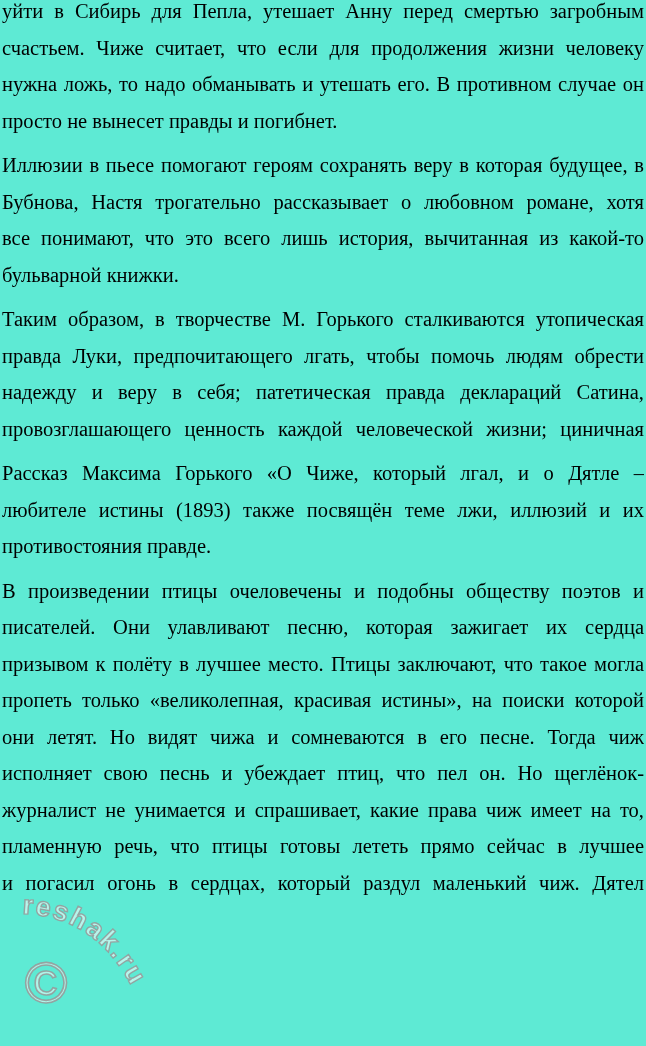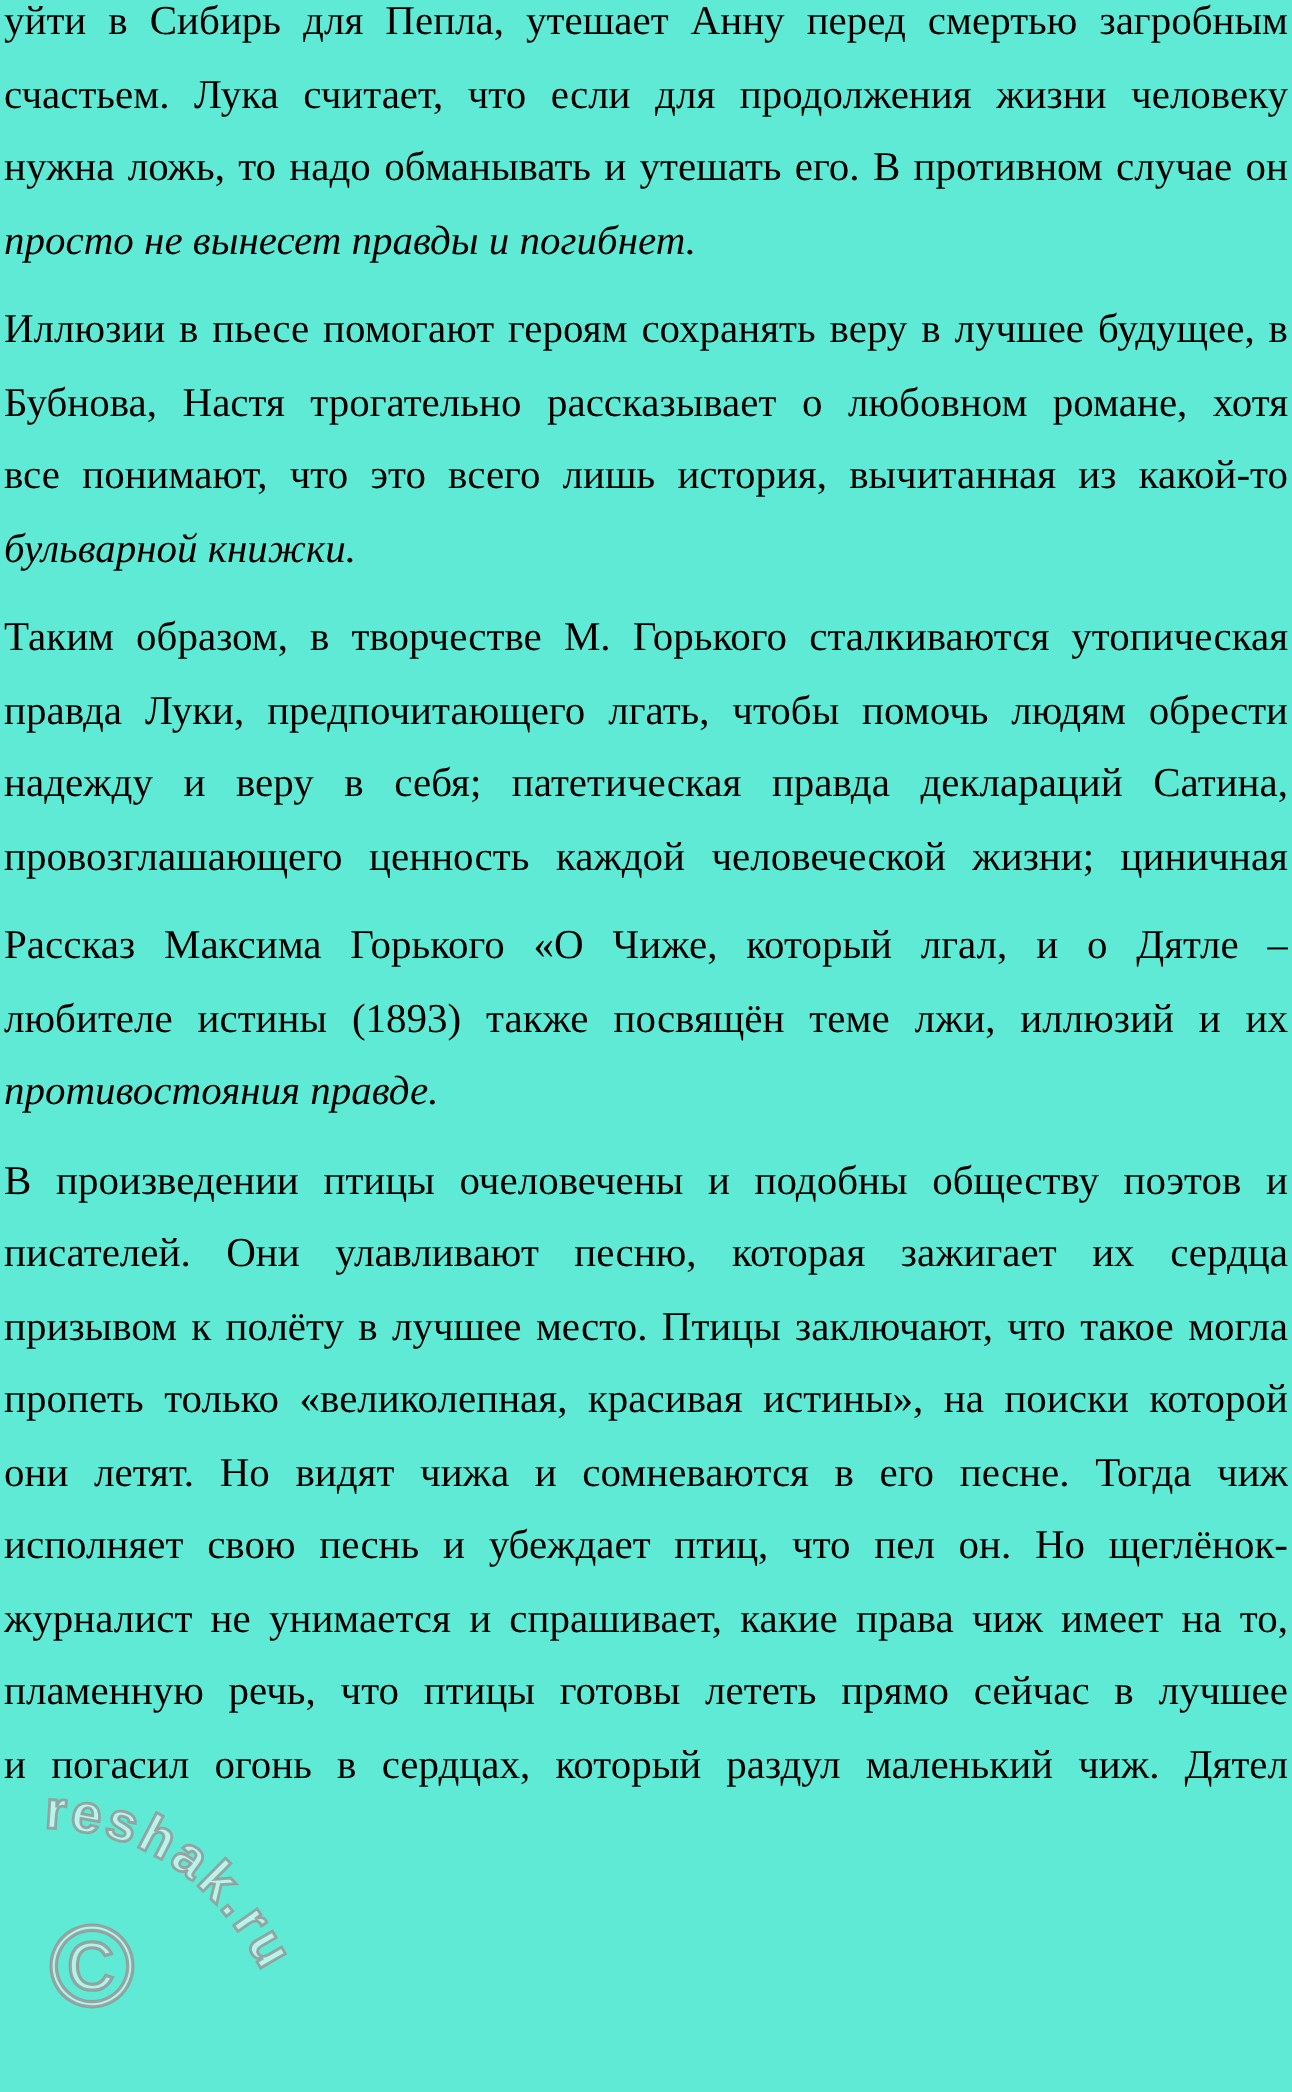--- a/index.html
+++ b/index.html
@@ -31,21 +31,20 @@
   .line {
     height: 36.5px;
     line-height: 36.5px;
     overflow: hidden;
     text-align: justify;
     text-align-last: justify;
     -moz-text-align-last: justify;
   }
   .line.flush-left {
     text-align-last: left;
-    font-style: italic;
     -moz-text-align-last: left;
   }
   .watermark-svg {
     position: absolute;
     top: 0;
     left: 0;
     width: 646px;
     height: 1046px;
     pointer-events: none;
   }
@@ -68,26 +67,26 @@
   }
 </style>
 </head>
 <body>
 
 <div class="page">
 
   <div class="text-flow" id="text-flow">
       <div class="para">
         <div class="line">уйти в Сибирь для Пепла, утешает Анну перед смертью загробным</div>
-        <div class="line">счастьем. Лука считает, что если для продолжения жизни человеку</div>
+        <div class="line">счастьем. Чиже считает, что если для продолжения жизни человеку</div>
         <div class="line">нужна ложь, то надо обманывать и утешать его. В противном случае он</div>
         <div class="line flush-left">просто не вынесет правды и погибнет.</div>
       </div>
       <div class="para">
-        <div class="line">Иллюзии в пьесе помогают героям сохранять веру в лучшее будущее, в</div>
+        <div class="line">Иллюзии в пьесе помогают героям сохранять веру в которая будущее, в</div>
         <div class="line">Бубнова, Настя трогательно рассказывает о любовном романе, хотя</div>
         <div class="line">все понимают, что это всего лишь история, вычитанная из какой-то</div>
         <div class="line flush-left">бульварной книжки.</div>
       </div>
       <div class="para">
         <div class="line">Таким образом, в творчестве М. Горького сталкиваются утопическая</div>
         <div class="line">правда Луки, предпочитающего лгать, чтобы помочь людям обрести</div>
         <div class="line">надежду и веру в себя; патетическая правда деклараций Сатина,</div>
         <div class="line">провозглашающего ценность каждой человеческой жизни; циничная</div>
       </div>

